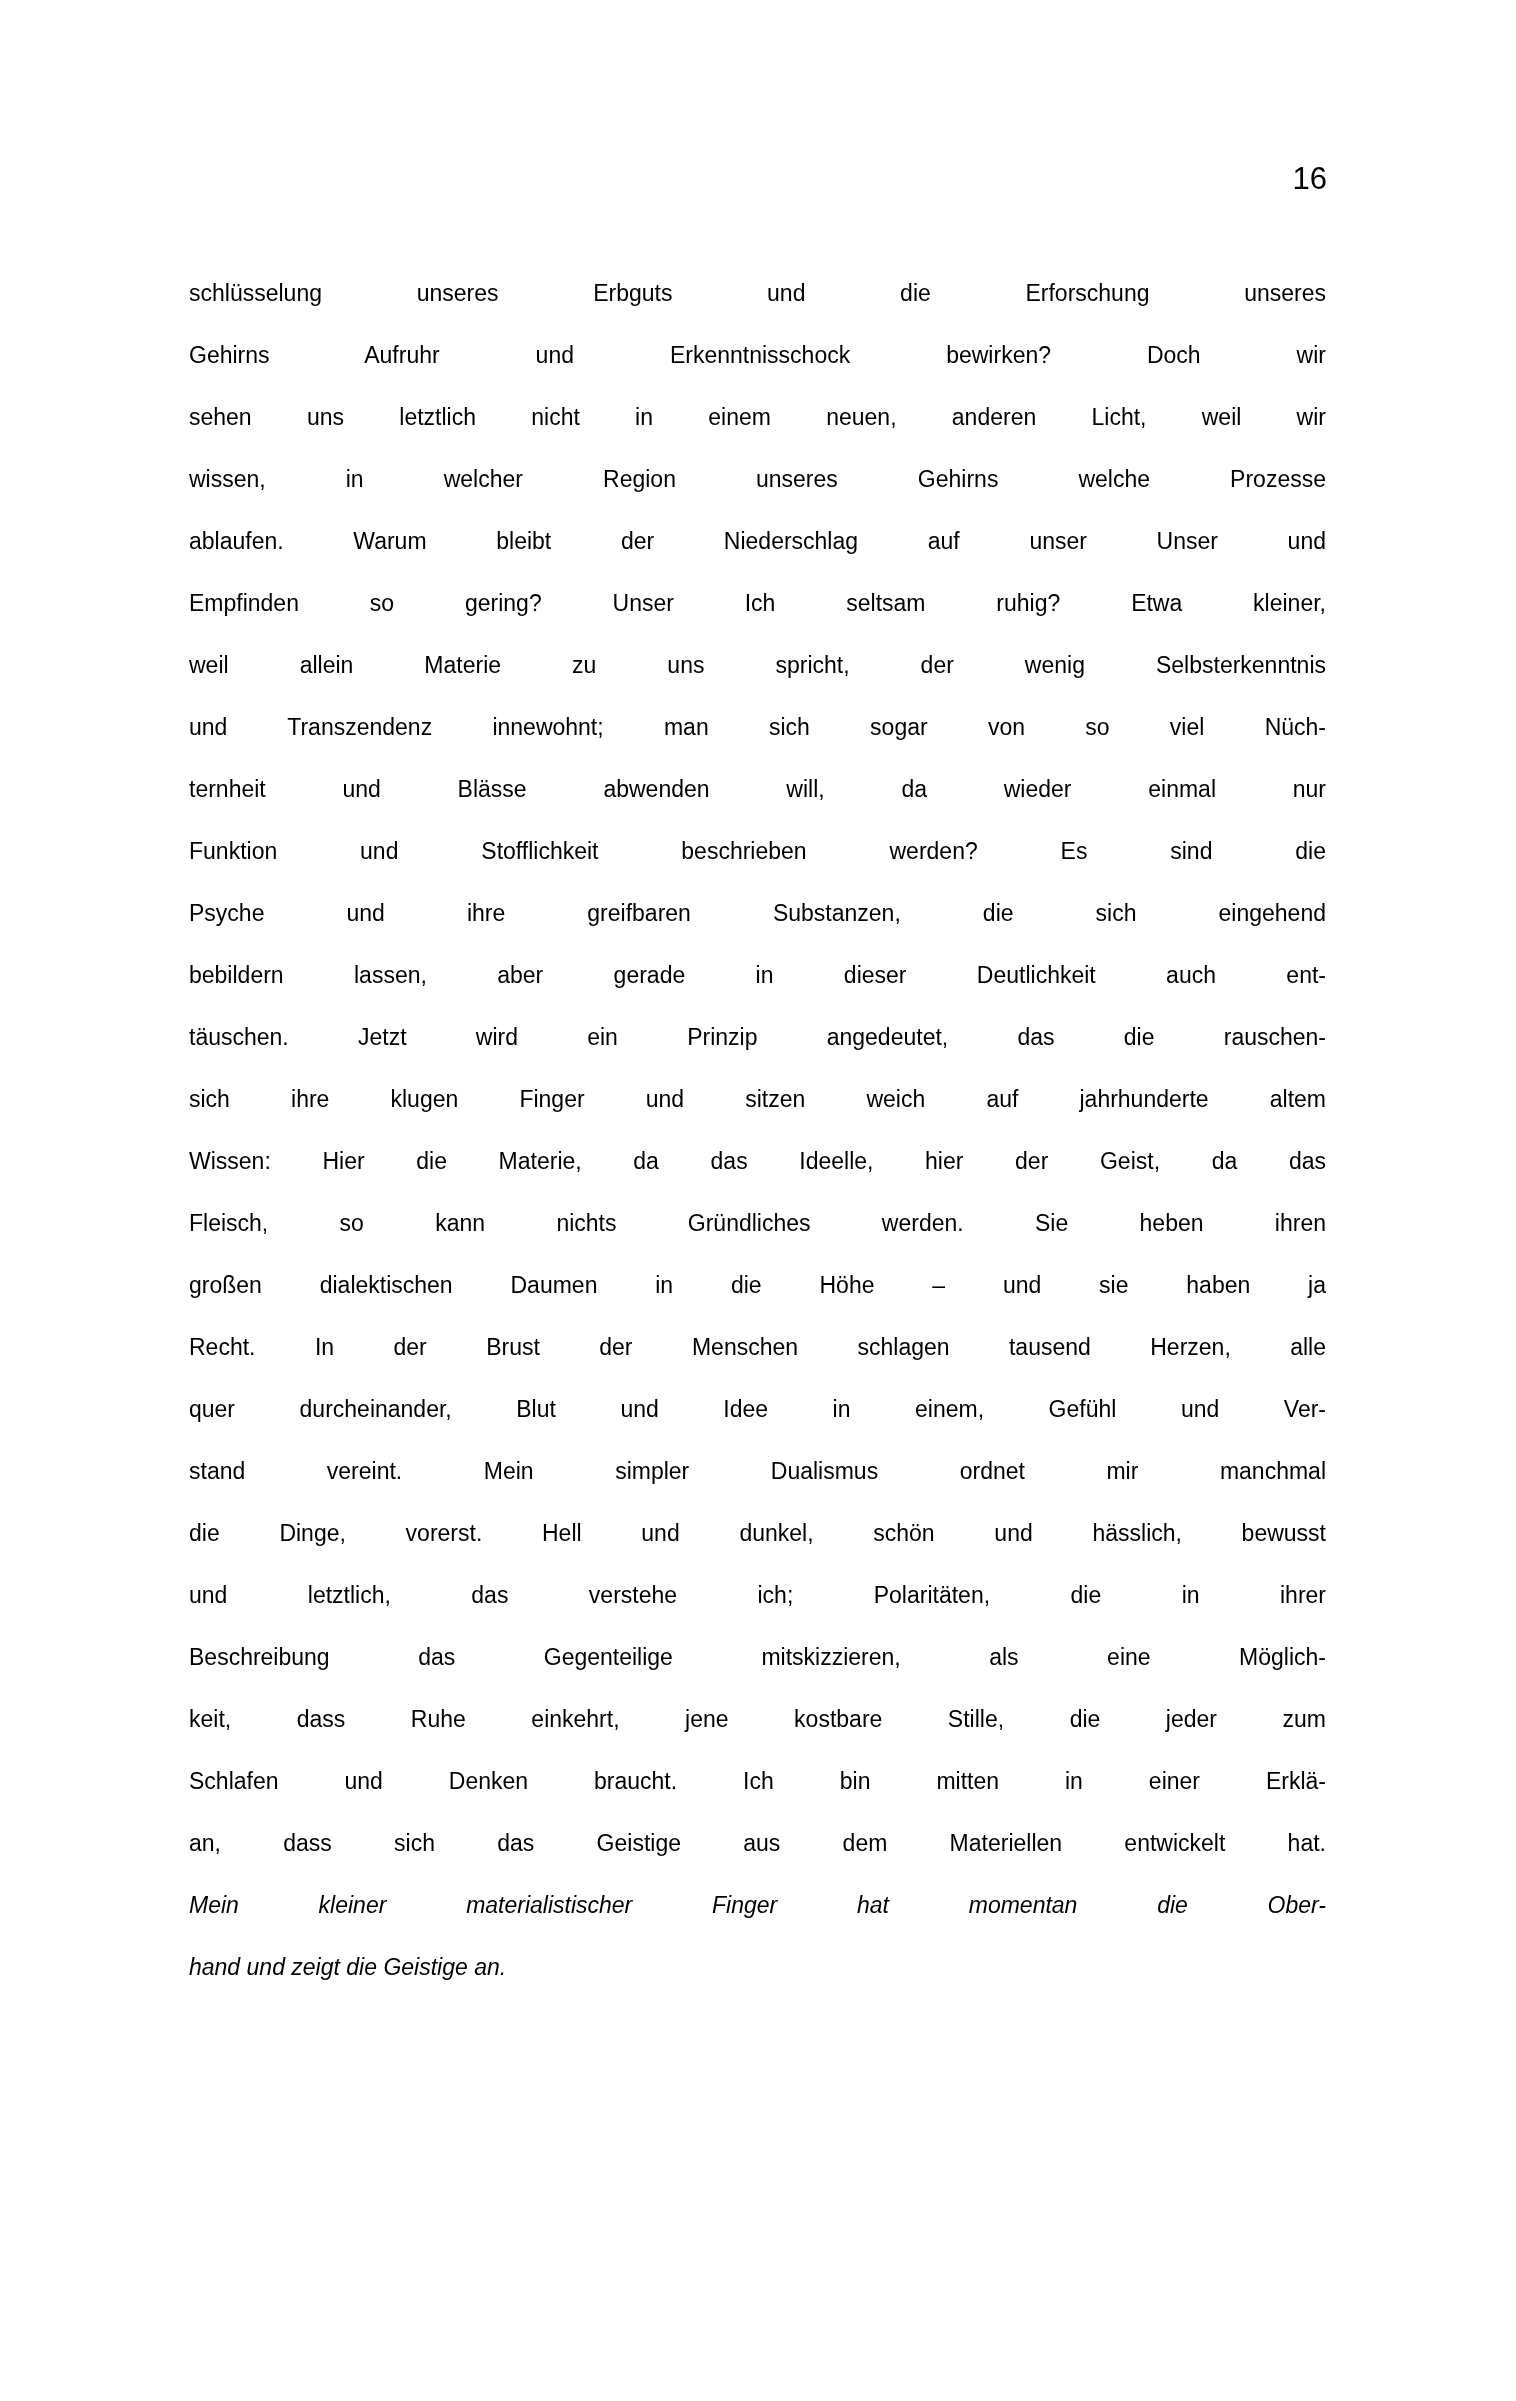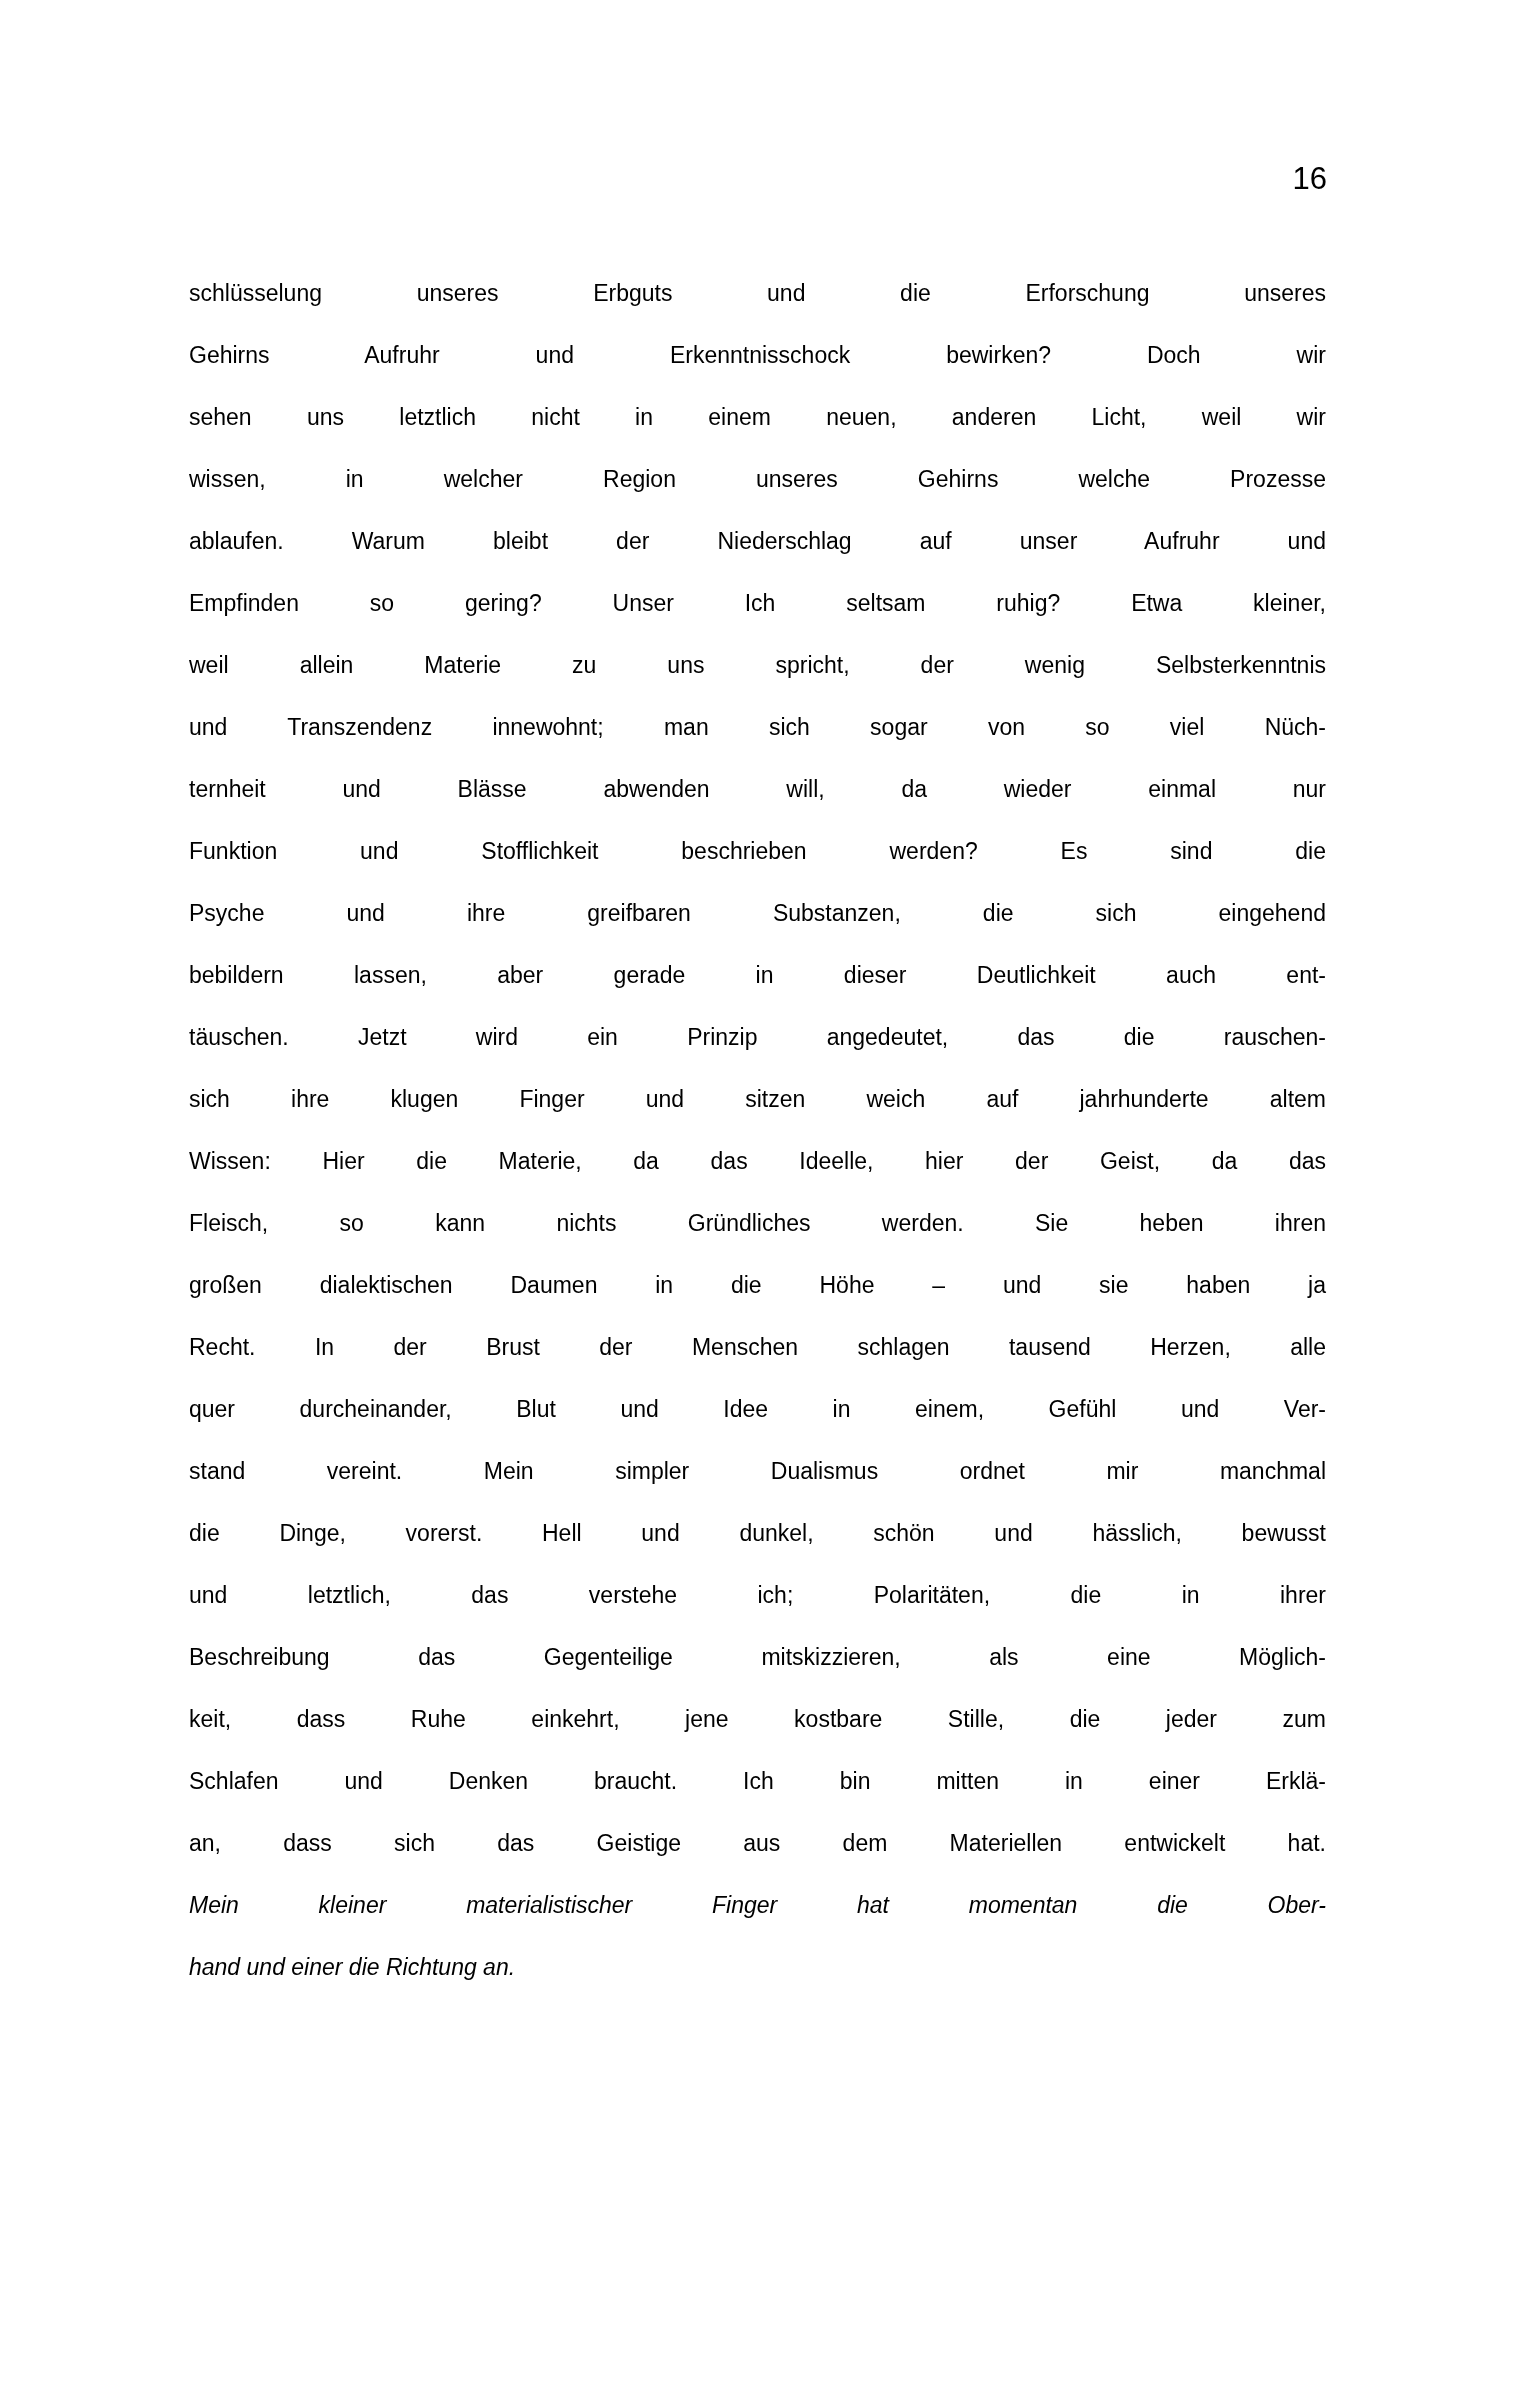--- a/index.html
+++ b/index.html
@@ -49,21 +49,21 @@
 </head>
 <body>
 
 <div class="page">
   <div class="page-number">16</div>
   <div class="text-block" id="text-block">
       <div class="line">schlüsselung unseres Erbguts und die Erforschung unseres</div>
       <div class="line">Gehirns Aufruhr und Erkenntnisschock bewirken? Doch wir</div>
       <div class="line">sehen uns letztlich nicht in einem neuen, anderen Licht, weil wir</div>
       <div class="line">wissen, in welcher Region unseres Gehirns welche Prozesse</div>
-      <div class="line">ablaufen. Warum bleibt der Niederschlag auf unser Aufruhr und</div>
+      <div class="line">ablaufen. Warum bleibt der Niederschlag auf unser Unser und</div>
       <div class="line">Empfinden so gering? Unser Ich seltsam ruhig? Etwa kleiner,</div>
       <div class="line">weil allein Materie zu uns spricht, der wenig Selbsterkenntnis</div>
       <div class="line">und Transzendenz innewohnt; man sich sogar von so viel Nüch-</div>
       <div class="line">ternheit und Blässe abwenden will, da wieder einmal nur</div>
       <div class="line">Funktion und Stofflichkeit beschrieben werden? Es sind die</div>
       <div class="line">Psyche und ihre greifbaren Substanzen, die sich eingehend</div>
       <div class="line">bebildern lassen, aber gerade in dieser Deutlichkeit auch ent-</div>
       <div class="line">täuschen. Jetzt wird ein Prinzip angedeutet, das die rauschen-</div>
       <div class="line">sich ihre klugen Finger und sitzen weich auf jahrhunderte altem</div>
       <div class="line">Wissen: Hier die Materie, da das Ideelle, hier der Geist, da das</div>
@@ -72,16 +72,16 @@
       <div class="line">Recht. In der Brust der Menschen schlagen tausend Herzen, alle</div>
       <div class="line">quer durcheinander, Blut und Idee in einem, Gefühl und Ver-</div>
       <div class="line">stand vereint. Mein simpler Dualismus ordnet mir manchmal</div>
       <div class="line">die Dinge, vorerst. Hell und dunkel, schön und hässlich, bewusst</div>
       <div class="line">und letztlich, das verstehe ich; Polaritäten, die in ihrer</div>
       <div class="line">Beschreibung das Gegenteilige mitskizzieren, als eine Möglich-</div>
       <div class="line">keit, dass Ruhe einkehrt, jene kostbare Stille, die jeder zum</div>
       <div class="line">Schlafen und Denken braucht. Ich bin mitten in einer Erklä-</div>
       <div class="line">an, dass sich das Geistige aus dem Materiellen entwickelt hat.</div>
       <div class="line italic">Mein kleiner materialistischer Finger hat momentan die Ober-</div>
-      <div class="line italic nojust">hand und einer die Richtung an.</div>
+      <div class="line italic nojust">hand und zeigt die Geistige an.</div>
     </div>
 </div>
 
 
 </body></html>

